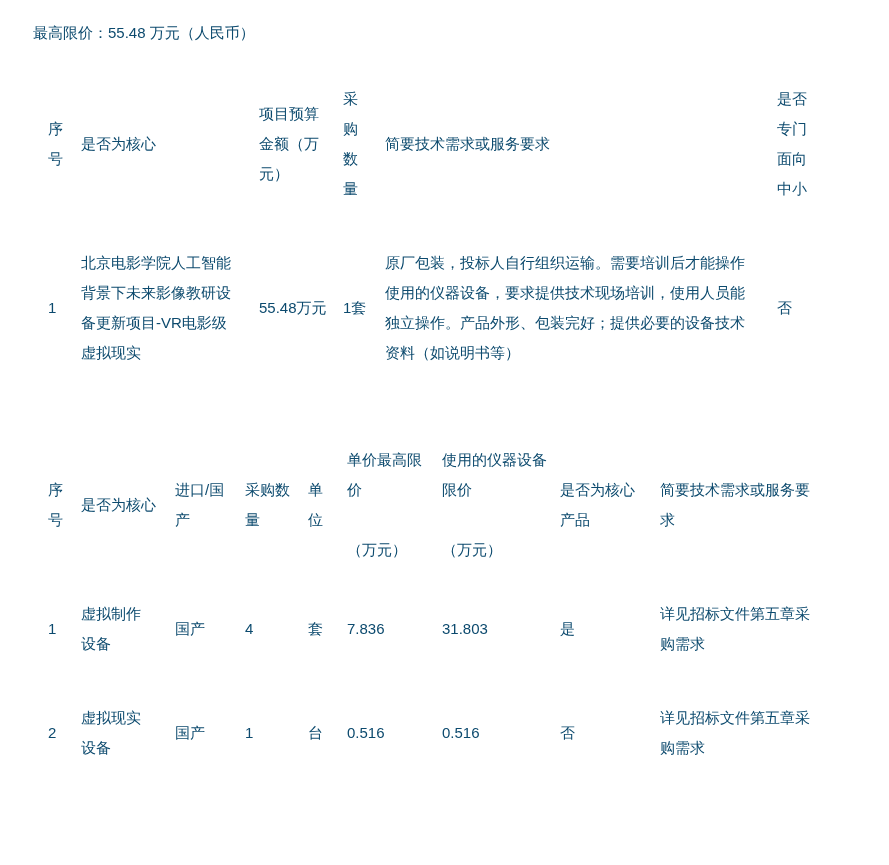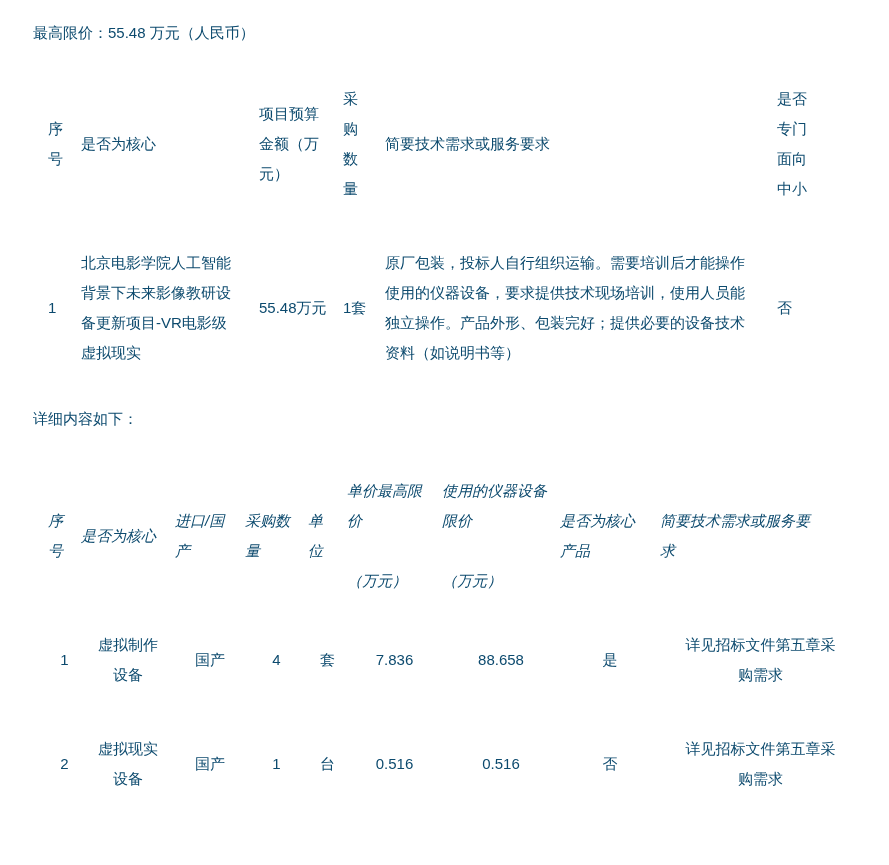--- a/index.html
+++ b/index.html
@@ -41,22 +41,22 @@
     font-weight: 400;
     white-space: pre;
     line-height: 30px;
     overflow: hidden;
   }
   .summary-table { margin-top: 31px; }
   .summary-table thead th { padding: 12px 0; }
   .summary-table tbody td { padding: 32px 0 28px 0; }
 
   .detail-table { margin-top: 37px; }
-  .detail-table thead th { padding: 12px 0; font-style: italic; }
-  .detail-table tbody td { padding: 22px 0; text-align: center; }
+  .detail-table thead th { padding: 12px 0; }
+  .detail-table tbody td { padding: 22px 0; }
 </style>
 </head>
 <body>
 
 <div class="page">
 
   <p class="text-line">最高限价：55.48 万元（人民币）</p>
 
 
   <table class="summary-table">
@@ -98,21 +98,20 @@
         <td>1套</td>
         <td>原厂包装，投标人自行组织运输。需要培训后才能操作
 使用的仪器设备，要求提供技术现场培训，使用人员能
 独立操作。产品外形、包装完好；提供必要的设备技术
 资料（如说明书等）</td>
         <td>否</td>
       </tr>
     </tbody>
   </table>
 
-  <p class="text-line label-details">详细内容如下：</p>
 
   <table class="detail-table">
     <colgroup>
       <col style="width:33px">
         <col style="width:94px">
         <col style="width:70px">
       <col style="width:63px">
         <col style="width:39px">
         <col style="width:95px">
       <col style="width:118px">
@@ -146,21 +145,21 @@
     </thead>
     <tbody>
       <tr>
         <td>1</td>
         <td>虚拟制作
 设备</td>
         <td>国产</td>
         <td>4</td>
         <td>套</td>
         <td>7.836</td>
-        <td>88.658</td>
+        <td>31.803</td>
         <td>是</td>
         <td>详见招标文件第五章采
 购需求</td>
       </tr>
       <tr>
         <td>2</td>
         <td>虚拟现实
 设备</td>
         <td>国产</td>
         <td>1</td>

